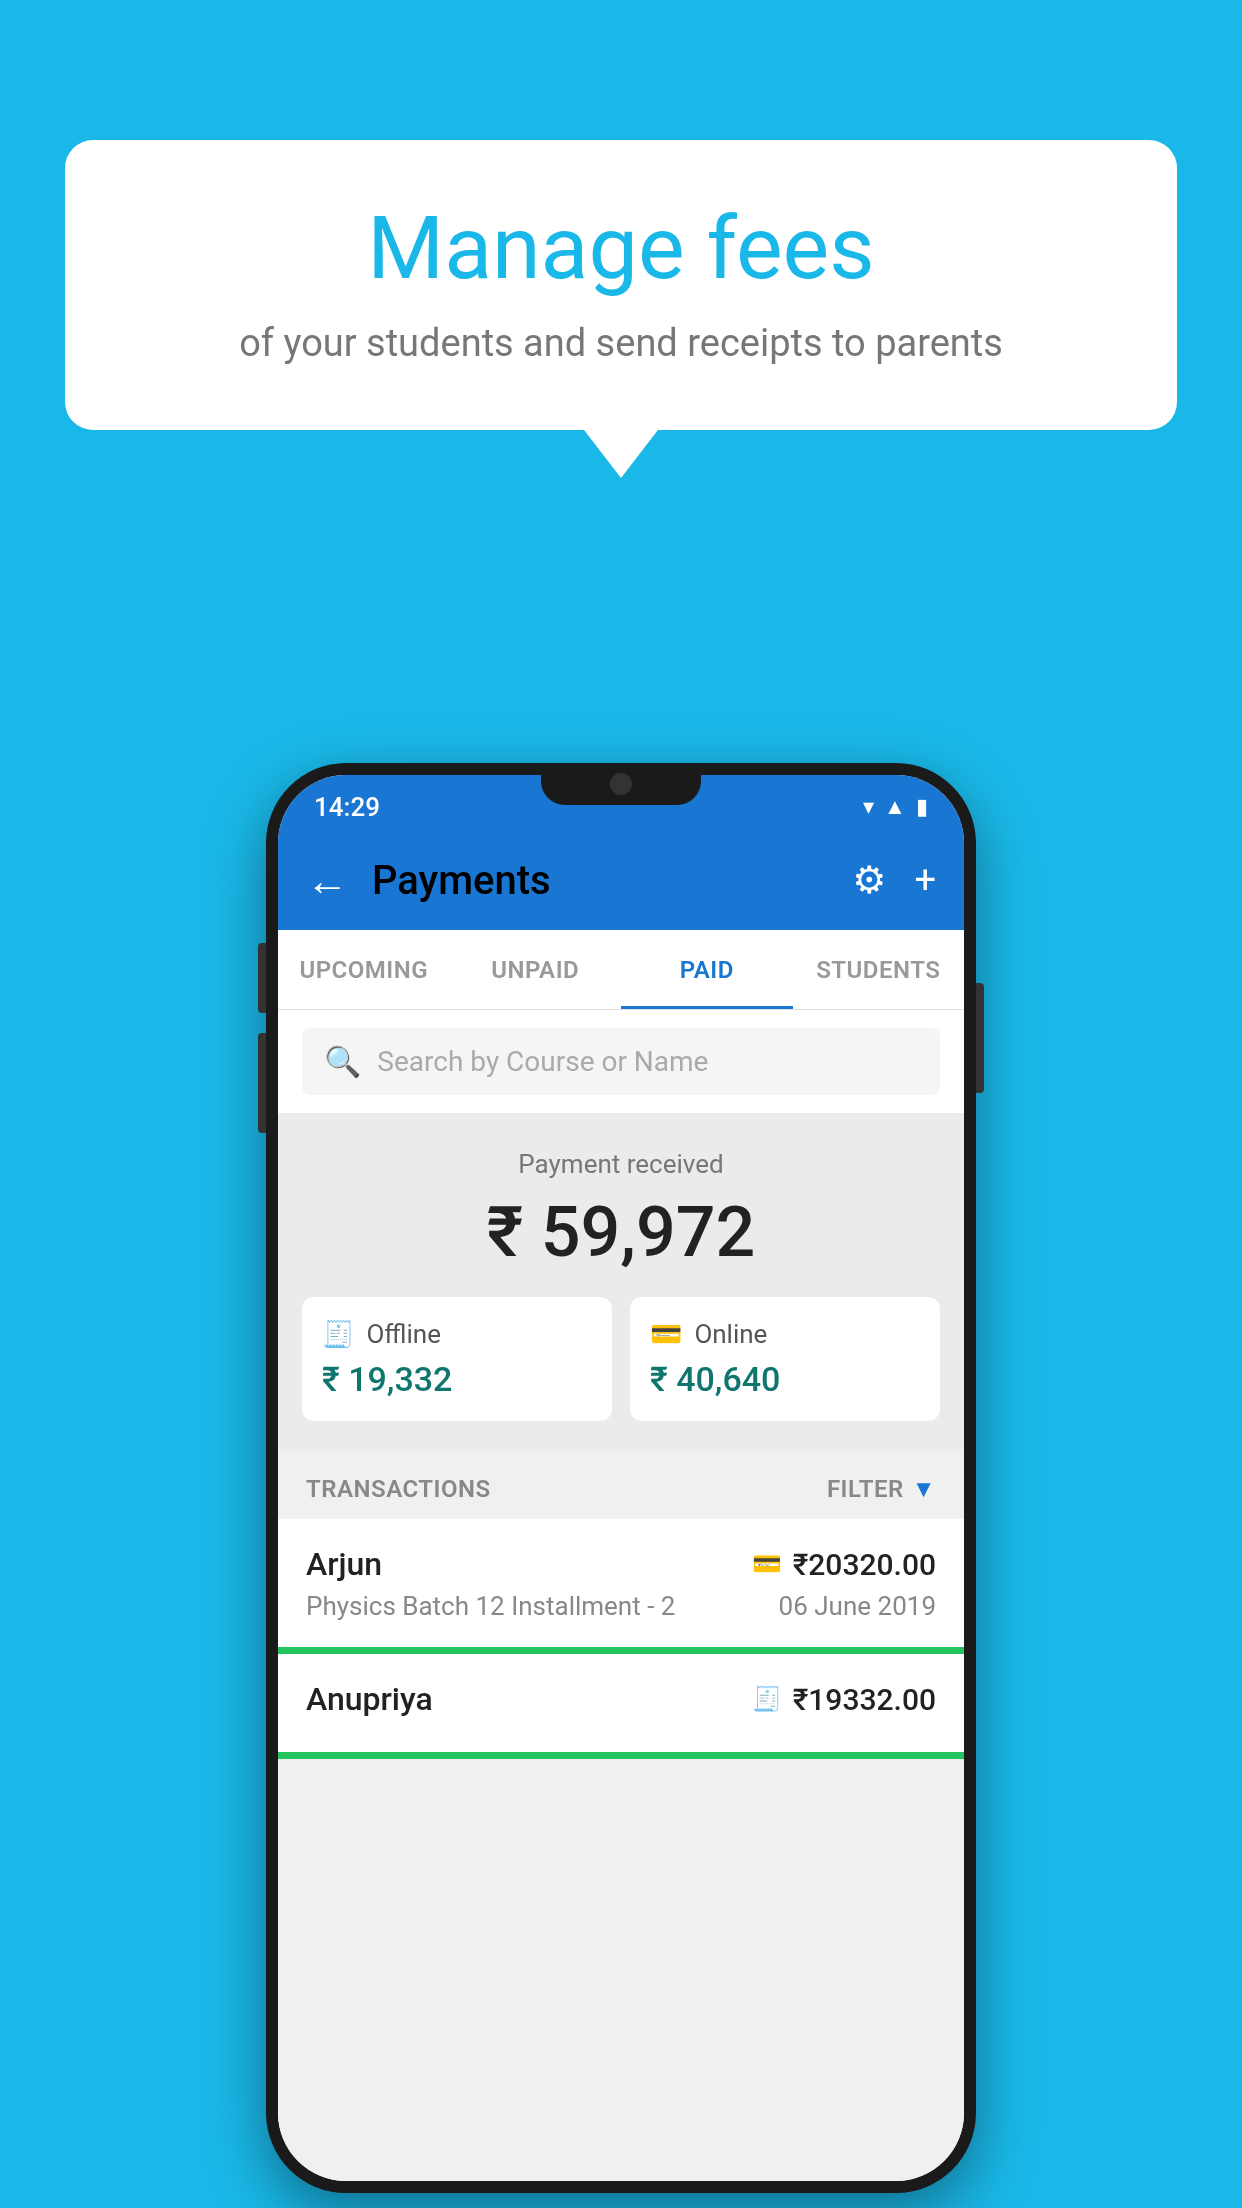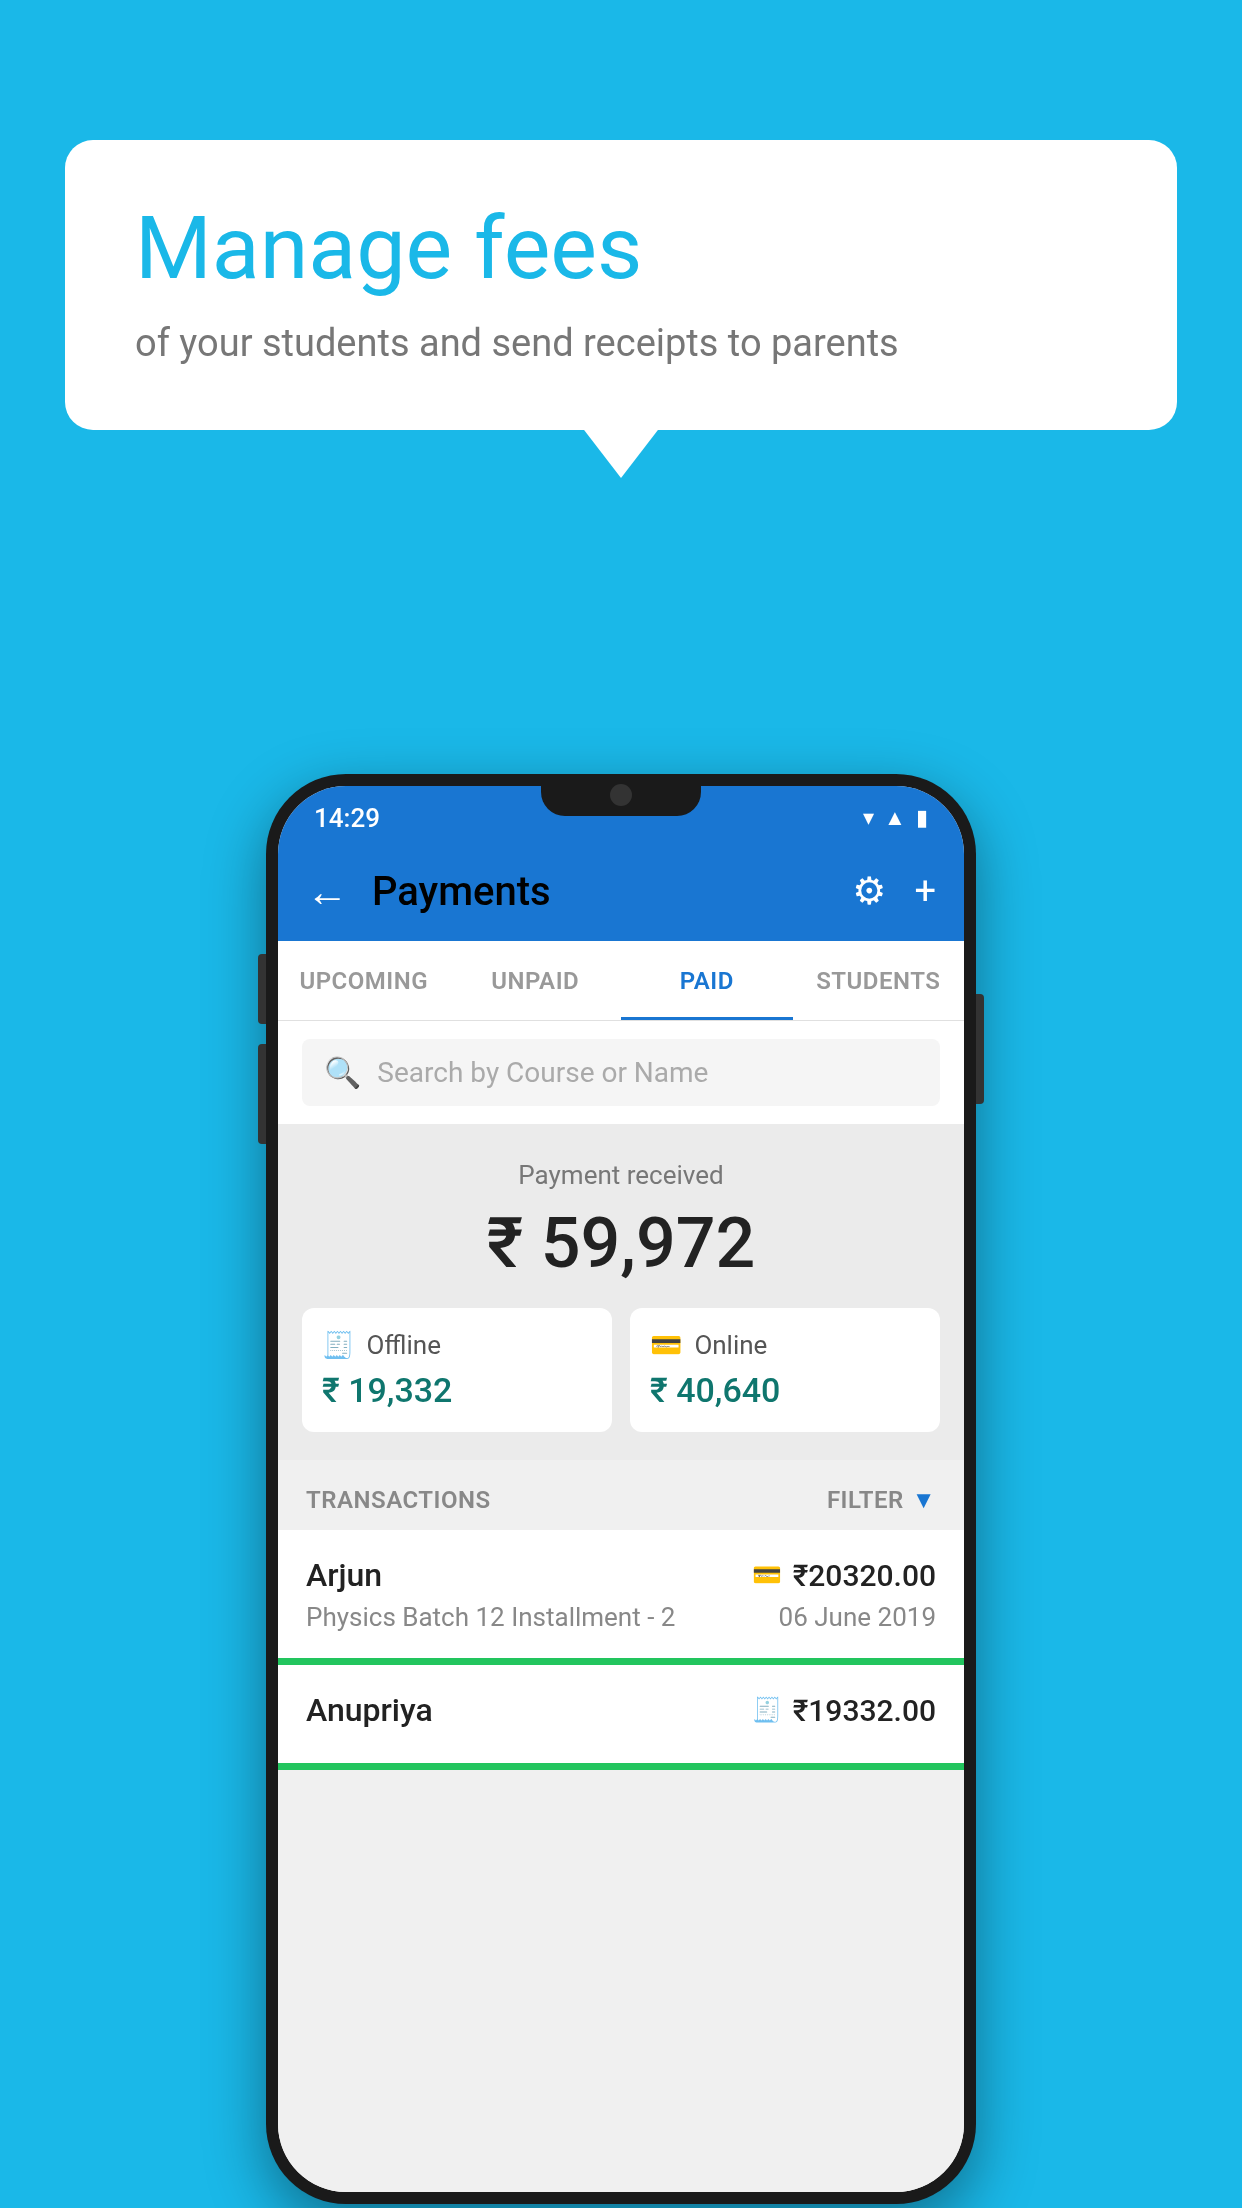--- a/index.html
+++ b/index.html
@@ -19,20 +19,21 @@
       position: absolute;
       top: 140px;
       left: 65px;
       right: 65px;
     }
 
     .speech-bubble {
       background: white;
       border-radius: 28px;
       padding: 60px 70px 65px;
+      text-align: center;
       position: relative;
     }
 
     .speech-bubble::after {
       content: '';
       position: absolute;
       bottom: -48px;
       left: 50%;
       transform: translateX(-50%);
       width: 0;
@@ -52,21 +53,21 @@
 
     .speech-bubble p {
       font-size: 38px;
       color: #777;
       font-weight: 400;
     }
 
     
     .phone-frame {
       position: absolute;
-      bottom: 4px;
+      bottom: 15px;
       left: 50%;
       transform: translateX(-50%);
       width: 710px;
       height: 1430px;
     }
 
     .phone-outer {
       width: 100%;
       height: 100%;
       background: #1a1a1a;

